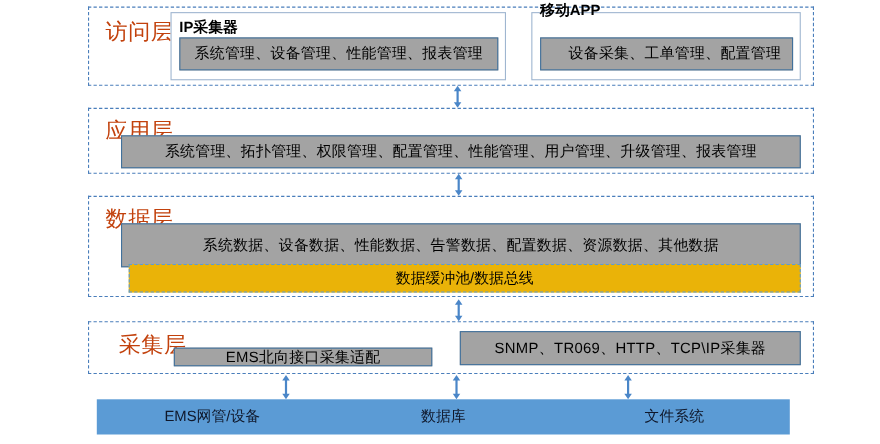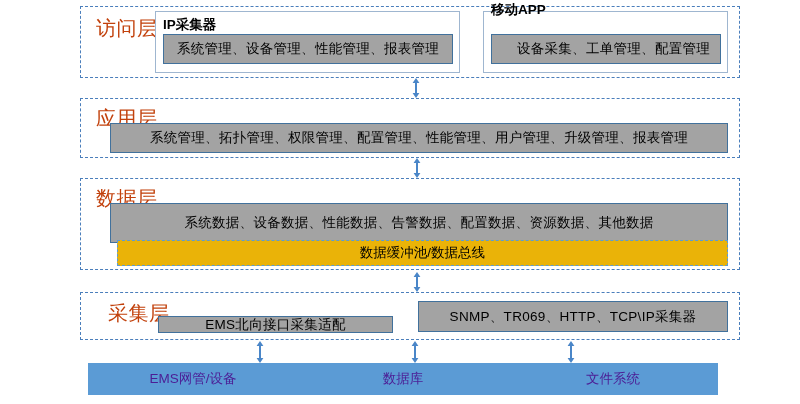--- a/index.html
+++ b/index.html
@@ -77,21 +77,21 @@
     position:absolute;
     background:#5B9BD5;
     display:flex;
     align-items:center;
     box-sizing:border-box;
   }
   .bottom-cell{
     flex:1;
     text-align:center;
     font-size:13.5px;
-    color:#4c1d95;
+    color:#0f172a;
     white-space:nowrap;
   }
 
   
   .arrow{position:absolute;}
   .arrow svg{display:block;overflow:visible;}
 </style>
 </head>
 <body>
 

